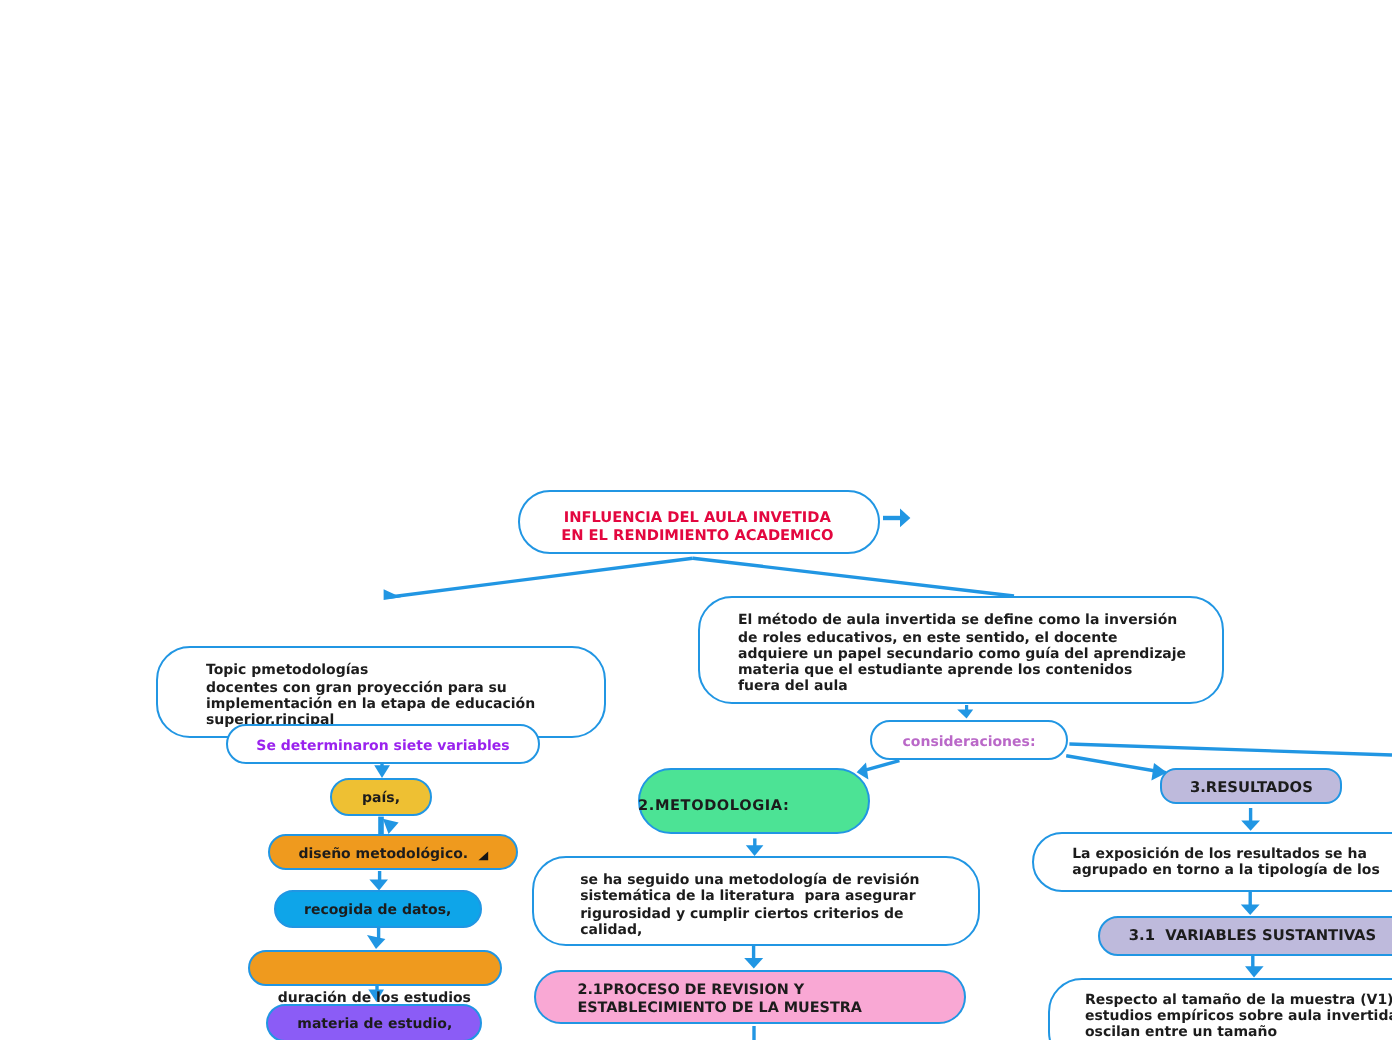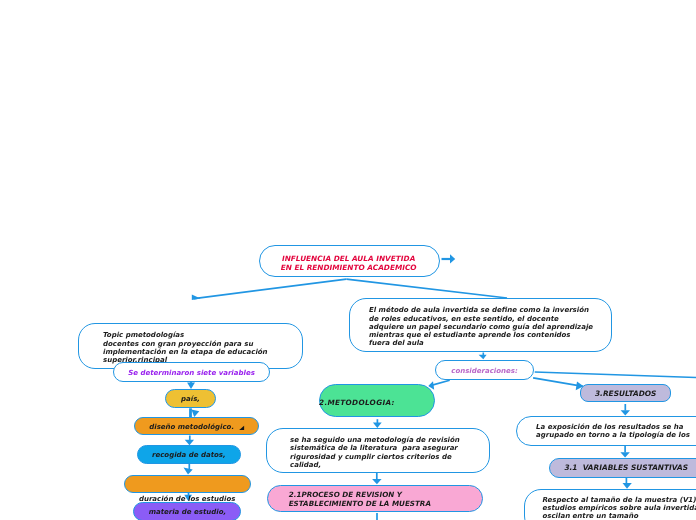--- a/index.html
+++ b/index.html
@@ -1,21 +1,21 @@
 <!DOCTYPE html>
 <html><head>
 <meta charset="utf-8">
 <style>
   html,body{margin:0;padding:0;background:#ffffff;}
   body{width:696px;height:520px;overflow:hidden;position:relative;
        font-family:"DejaVu Sans",sans-serif;-webkit-font-smoothing:antialiased;text-rendering:geometricPrecision;}
   #canvas{position:absolute;left:0;top:0;width:696px;height:520px;}
   svg.links{position:absolute;left:0;top:0;width:696px;height:520px;overflow:visible;}
   .node{position:absolute;box-sizing:border-box;border:1.5px solid #2196e3;
-        background:#fff;display:flex;align-items:center;z-index:3;border-radius:17px;font-style:italic;}
+        background:#fff;display:flex;align-items:center;z-index:3;border-radius:17px;}
   .node .t{display:block;width:100%;white-space:pre;font-weight:bold;color:#1c1c1c;
            font-size:7px;line-height:8.3px;letter-spacing:0;}
 
   .n-root{left:259.2px;top:245.4px;width:181.3px;height:31.6px;}
   .n-root .t{color:#e3073f;font-size:7.35px;line-height:9px;text-align:center;letter-spacing:0;position:relative;top:1.6px;left:-1.2px;}
 
   .n-design{left:455.9px;top:246.5px;width:133.2px;height:19.8px;}
   .n-design .t{text-align:center;font-size:7.05px;position:relative;top:1.3px;}
 
   .n-topic{left:78.3px;top:287px;width:224.8px;height:45.6px;padding-left:23.7px;margin-top:36px;}
@@ -126,21 +126,21 @@
     <span class="t">Topic pmetodologías
 docentes con gran proyección para su
 implementación en la etapa de educación
 superior.rincipal</span>
   </div>
 
   <div class="node n-method">
     <span class="t">El método de aula invertida se define como la inversión
 de roles educativos, en este sentido, el docente
 adquiere un papel secundario como guía del aprendizaje
-mientras que el estudiante aprende los contenidos
+materia que el estudiante aprende los contenidos
 fuera del aula</span>
   </div>
 
   <div class="node n-seven">
     <span class="t">Se determinaron siete variables</span>
   </div>
 
   <div class="node n-consid">
     <span class="t">consideraciones:</span>
   </div>

